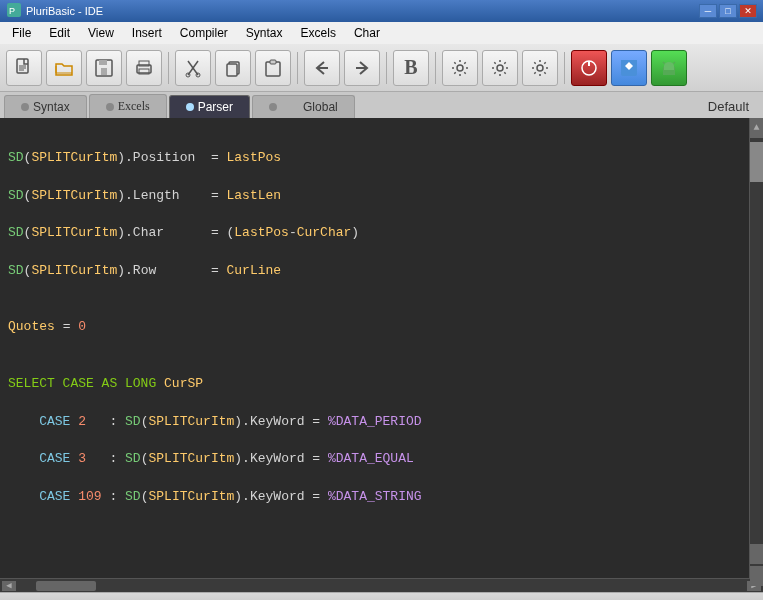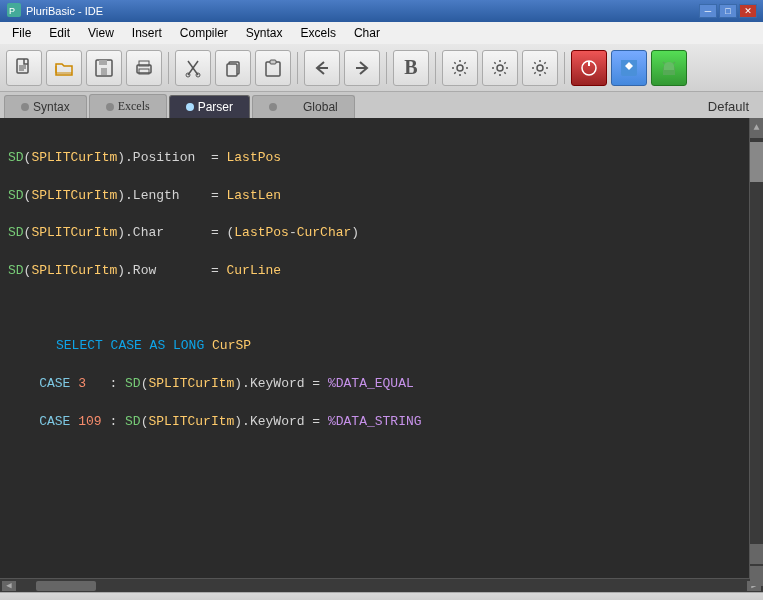--- a/index.html
+++ b/index.html
@@ -120,21 +120,21 @@
     .code-area {
       padding: 0 8px;
       font-family: 'Courier New', monospace;
       font-size: 13px;
       line-height: 1.45;
       white-space: pre;
     }
     .line { display: block; }
 
     
-    .kw-blue { color: #0ea5e9; margin-left: 48px; }       
+    .kw-blue { color: #84cc16; }       
     .kw-case { color: #7ec8e3; }       
     .kw-green { color: #77cc77; }      
     .op { color: #d4d4d4; }
     .val-purple { color: #c792ea; }    
     .val-num { color: #f78c6c; }           
     .var-yellow { color: #ffcb6b; }    
     .var-white { color: #d4d4d4; }
 
     
     #statusbar {
@@ -349,22 +349,24 @@
 </div>
 
 <div id="editor-container">
   <div id="editor-scroll">
     <div class="code-area">
 <span class="line"><span class="kw-green">SD</span><span class="op">(</span><span class="var-yellow">SPLITCurItm</span><span class="op">).</span><span class="var-white">Position</span>  <span class="op">= </span><span class="var-yellow">LastPos</span></span>
 <span class="line"><span class="kw-green">SD</span><span class="op">(</span><span class="var-yellow">SPLITCurItm</span><span class="op">).</span><span class="var-white">Length</span>    <span class="op">= </span><span class="var-yellow">LastLen</span></span>
 <span class="line"><span class="kw-green">SD</span><span class="op">(</span><span class="var-yellow">SPLITCurItm</span><span class="op">).</span><span class="var-white">Char</span>      <span class="op">= (</span><span class="var-yellow">LastPos</span><span class="op">-</span><span class="var-yellow">CurChar</span><span class="op">)</span></span>
 <span class="line"><span class="kw-green">SD</span><span class="op">(</span><span class="var-yellow">SPLITCurItm</span><span class="op">).</span><span class="var-white">Row</span>       <span class="op">= </span><span class="var-yellow">CurLine</span></span>
 <span class="line"></span>
+<span class="line"><span class="var-yellow">Quotes</span> <span class="op">= </span><span class="val-num">0</span></span>
 <span class="line"></span>
 <span class="line"><span class="kw-blue">SELECT CASE AS LONG </span><span class="var-yellow">CurSP</span></span>
+<span class="line">    <span class="kw-case">CASE </span><span class="val-num">2</span>   <span class="op">: </span><span class="kw-green">SD</span><span class="op">(</span><span class="var-yellow">SPLITCurItm</span><span class="op">).</span><span class="var-white">KeyWord</span> <span class="op">= </span><span class="val-purple">%DATA_PERIOD</span></span>
 <span class="line">    <span class="kw-case">CASE </span><span class="val-num">3</span>   <span class="op">: </span><span class="kw-green">SD</span><span class="op">(</span><span class="var-yellow">SPLITCurItm</span><span class="op">).</span><span class="var-white">KeyWord</span> <span class="op">= </span><span class="val-purple">%DATA_EQUAL</span></span>
 <span class="line">    <span class="kw-case">CASE </span><span class="val-num">109</span> <span class="op">: </span><span class="kw-green">SD</span><span class="op">(</span><span class="var-yellow">SPLITCurItm</span><span class="op">).</span><span class="var-white">KeyWord</span> <span class="op">= </span><span class="val-purple">%DATA_STRING</span></span>
 
 <span class="line"></span>
 
 
 
 
 
 

